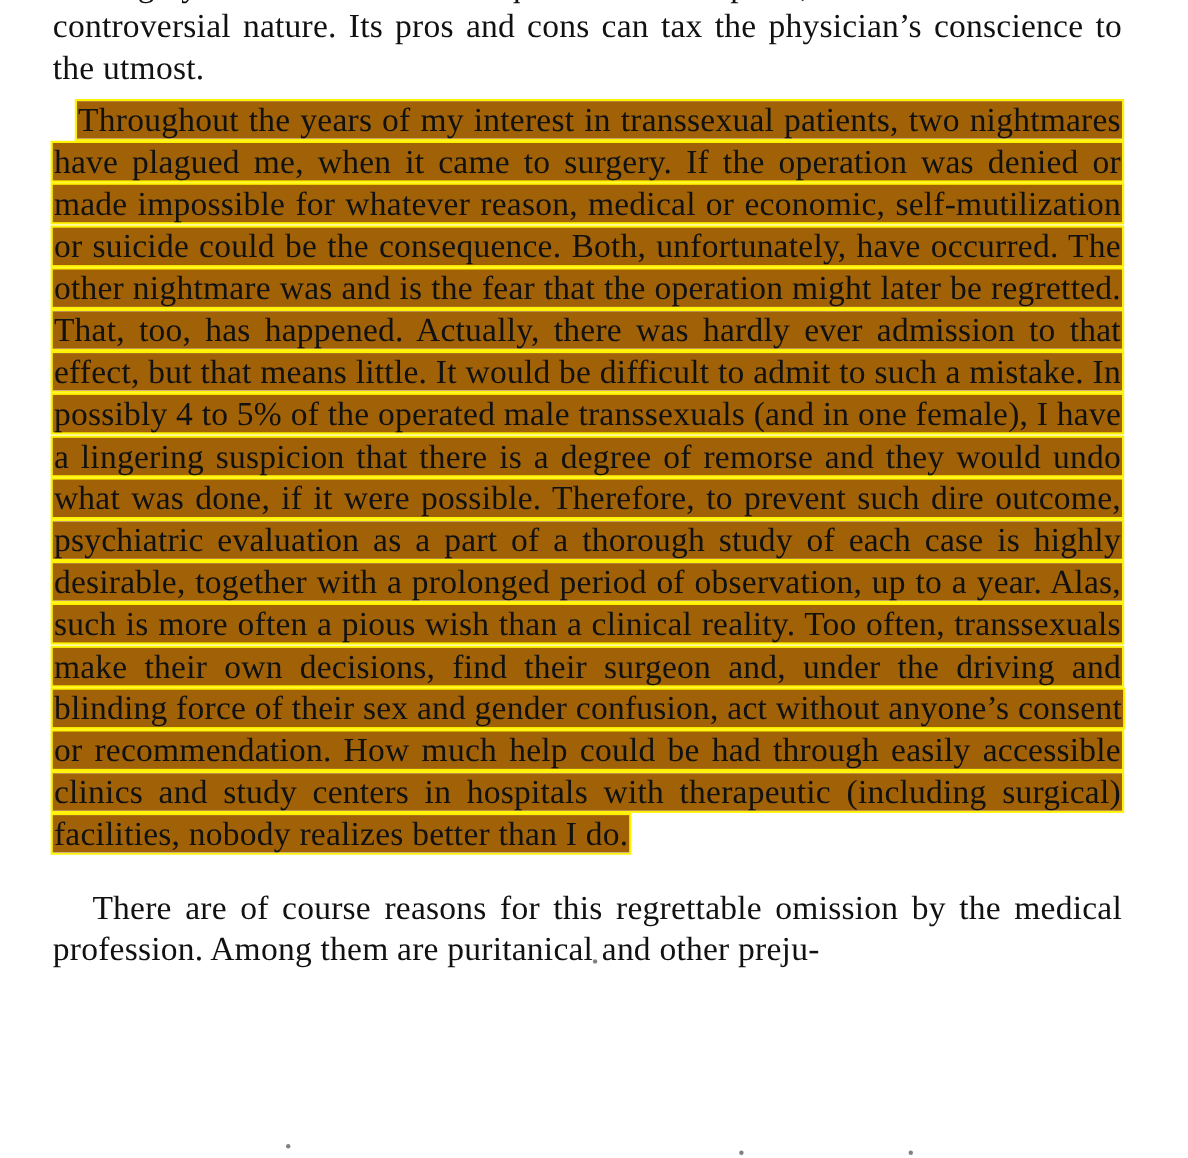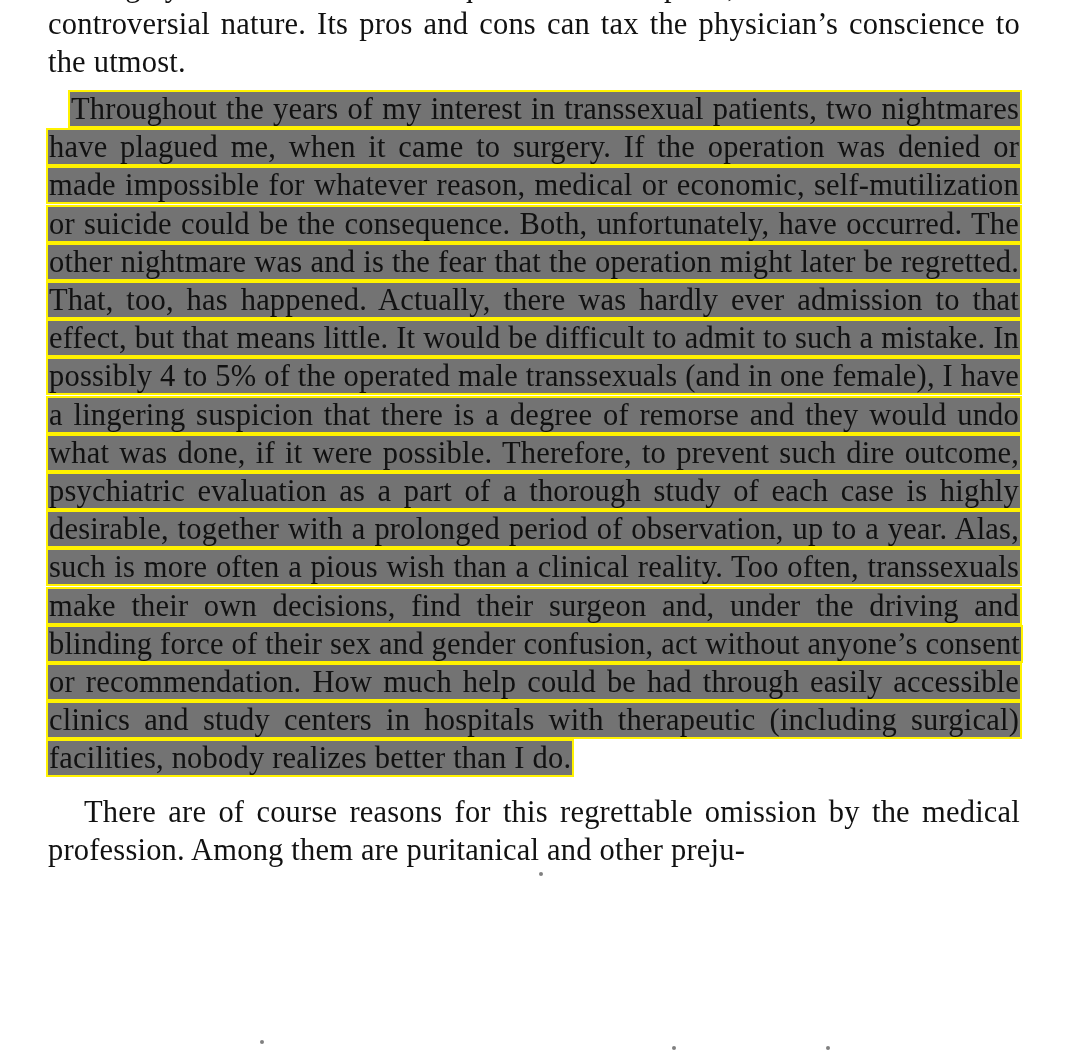--- a/index.html
+++ b/index.html
@@ -42,28 +42,28 @@
     left: 0;
     width: 972px;
   }
   .para-highlight {
     margin-top: 6px;
   }
   .para-highlight p {
     text-indent: 22px;
   }
   .hl {
-    background: #737373;
+    background: #a16207;
     box-shadow: 0 0 0 2px #fff200;
     padding: 0 1px;
     -webkit-box-decoration-break: clone;
     box-decoration-break: clone;
   }
   .para-last {
-    margin-top: 15px;
+    margin-top: 28px;
   }
   .para-last p {
     text-indent: 36px;
   }
   .speck {
     position: absolute;
     background: #4a4a4a;
     border-radius: 50%;
     opacity: .7;
   }

